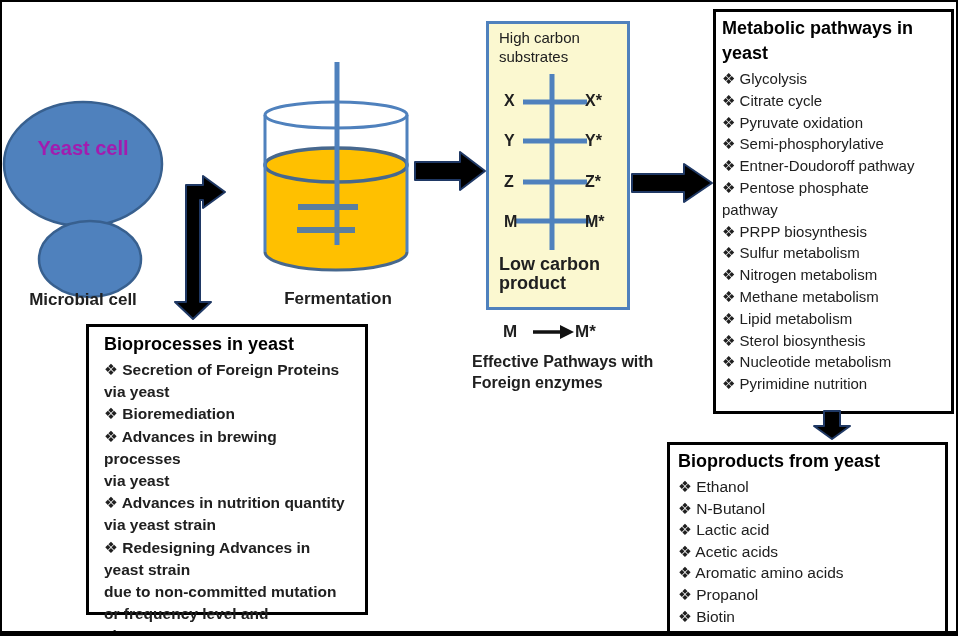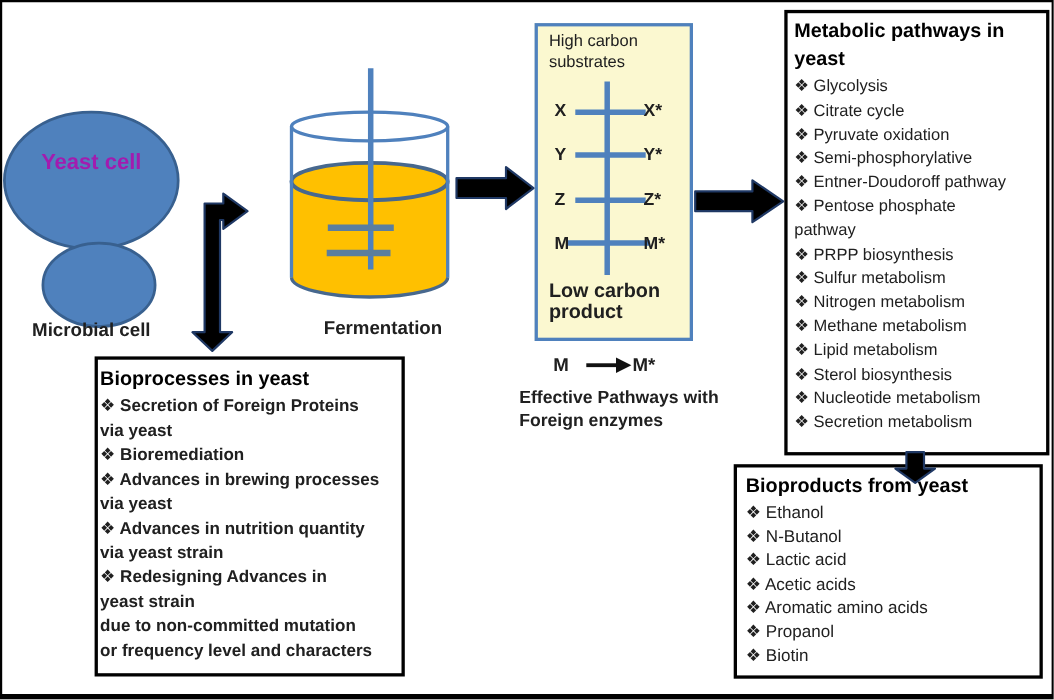--- a/index.html
+++ b/index.html
@@ -15,21 +15,21 @@
     color:#202020;
   }
   .layer-svg{position:absolute;inset:0;z-index:2;pointer-events:none;}
   .txt{position:absolute;z-index:3;}
 
   
   .yeast-label{left:31px;top:133px;width:100px;text-align:center;
     font-weight:bold;font-size:20px;line-height:26px;color:#a21caf;}
   .microbial-label{left:10px;top:288px;width:142px;text-align:center;
     font-weight:bold;font-size:17px;}
-  .fermentation-label{left:272px;top:287px;width:128px;text-align:right;
+  .fermentation-label{left:272px;top:287px;width:128px;text-align:center;
     font-weight:bold;font-size:17px;}
 
   
   .substrate-panel{
     position:absolute;z-index:1;
     left:484px;top:19px;width:144px;height:289px;
     box-sizing:border-box;
     background:#fbf8d0;
     border:3px solid #4F81BD;
   }
@@ -45,22 +45,22 @@
   .m-prod{left:573px;top:320px;font-weight:bold;font-size:17px;}
   .effective-caption{left:470px;top:349px;width:200px;font-weight:bold;font-size:16px;line-height:21px;}
 
   
   .wbox{
     position:absolute;z-index:1;
     box-sizing:border-box;
     background:#ffffff;border:3px solid #000;
   }
   .box-metabolic{left:711px;top:7px;width:241px;height:405px;padding:4px 6px;}
-  .box-bioproducts{left:665px;top:420px;width:281px;height:195px;padding:4px 8px;}
-  .box-bioprocesses{left:84px;top:322px;width:282px;height:291px;padding:5px 2px;}
+  .box-bioproducts{left:665px;top:440px;width:281px;height:195px;padding:4px 8px;}
+  .box-bioprocesses{left:84px;top:322px;width:282px;height:291px;padding:5px 15px;}
   .box-title{font-weight:bold;font-size:18px;line-height:25px;color:#000;margin-bottom:2px;}
   .box-metabolic .line{font-size:15px;line-height:21.8px;}
   .box-bioproducts .line{font-size:15.5px;line-height:21.6px;}
   .box-bioprocesses .line{font-size:15.5px;line-height:22.2px;font-weight:bold;}
 </style>
 </head>
 <body>
 
 <div class="canvas">
 
@@ -75,21 +75,21 @@
     <div class="line">❖ Entner-Doudoroff pathway</div>
     <div class="line">❖ Pentose phosphate</div>
     <div class="line">pathway</div>
     <div class="line">❖ PRPP biosynthesis</div>
     <div class="line">❖ Sulfur metabolism</div>
     <div class="line">❖ Nitrogen metabolism</div>
     <div class="line">❖ Methane metabolism</div>
     <div class="line">❖ Lipid metabolism</div>
     <div class="line">❖ Sterol biosynthesis</div>
     <div class="line">❖ Nucleotide metabolism</div>
-    <div class="line">❖ Secretion metabolism</div>
+    <div class="line">❖ Pyrimidine nutrition</div>
   </div>
 
   <div class="wbox box-bioproducts">
     <div class="box-title">Bioproducts from yeast</div>
     <div class="line">❖ Ethanol</div>
     <div class="line">❖ N-Butanol</div>
     <div class="line">❖ Lactic acid</div>
     <div class="line">❖ Acetic acids</div>
     <div class="line">❖ Aromatic amino acids</div>
     <div class="line">❖ Propanol</div>

